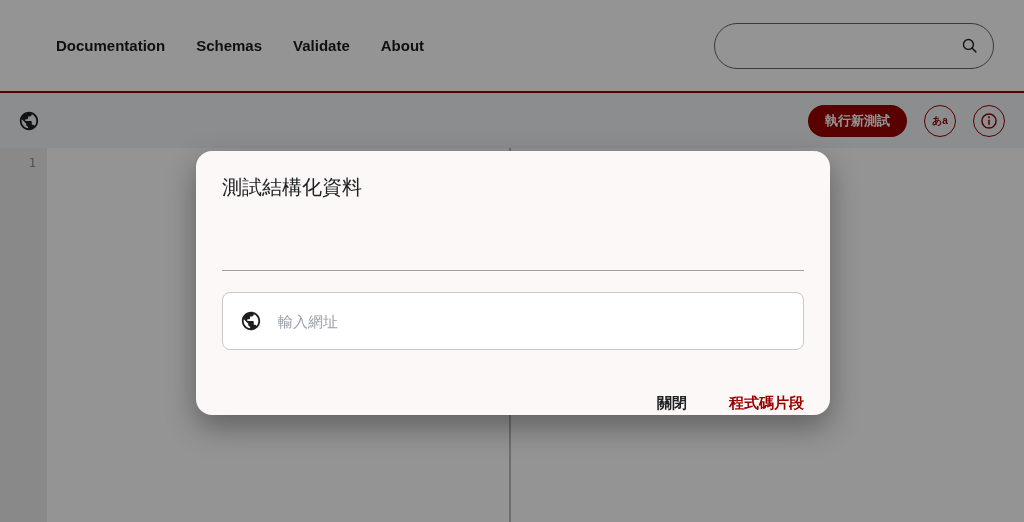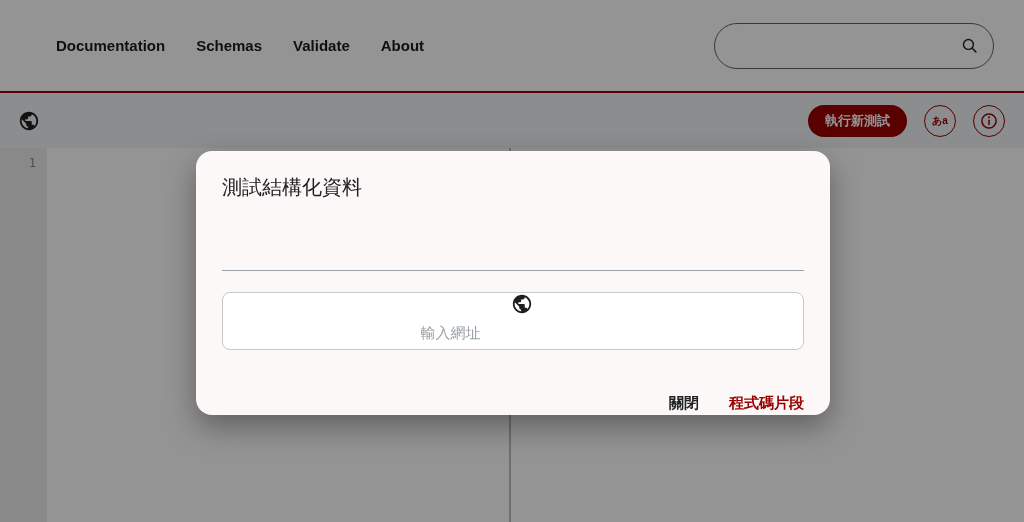--- a/index.html
+++ b/index.html
@@ -76,31 +76,31 @@
   }
   .tab{
     padding:0 24px;display:flex;align-items:center;box-sizing:border-box;
     font-size:15px;font-weight:bold;color:var(--dark-text);
     border-bottom:4px solid transparent;cursor:pointer;white-space:nowrap;
   }
   .tab.active{color:var(--red);border-bottom-color:var(--red);}
   .url-input-row{
     position:absolute;left:26px;right:26px;top:141px;height:58px;box-sizing:border-box;
     border:1px solid #c9c9c9;border-radius:8px;background:#fff;
-    display:flex;align-items:center;flex-direction:column;
+    display:flex;align-items:center;
   }
   .input-globe{width:22px;height:22px;margin-left:17px;color:#1f1f1f;flex:0 0 auto;}
   .url-input-row input{
     flex:1;border:none;outline:none;background:transparent;
     margin-left:14px;font-size:15px;color:var(--dark-text);font-family:inherit;min-width:0;
   }
   .url-input-row input::placeholder,.search-box input::placeholder{color:#9aa0a6;}
   .dialog-footer{
     position:absolute;right:26px;top:237px;height:30px;
-    display:flex;align-items:center;gap:30px;
+    display:flex;align-items:center;gap:42px;
   }
   .text-btn{
     border:none;background:transparent;padding:0;font-family:inherit;
     font-size:15px;font-weight:bold;cursor:pointer;white-space:nowrap;
   }
   .close-btn{color:var(--dark-text);}
   .run-test-btn{color:var(--red);}
   svg{display:block;}
 </style>
 </head>

